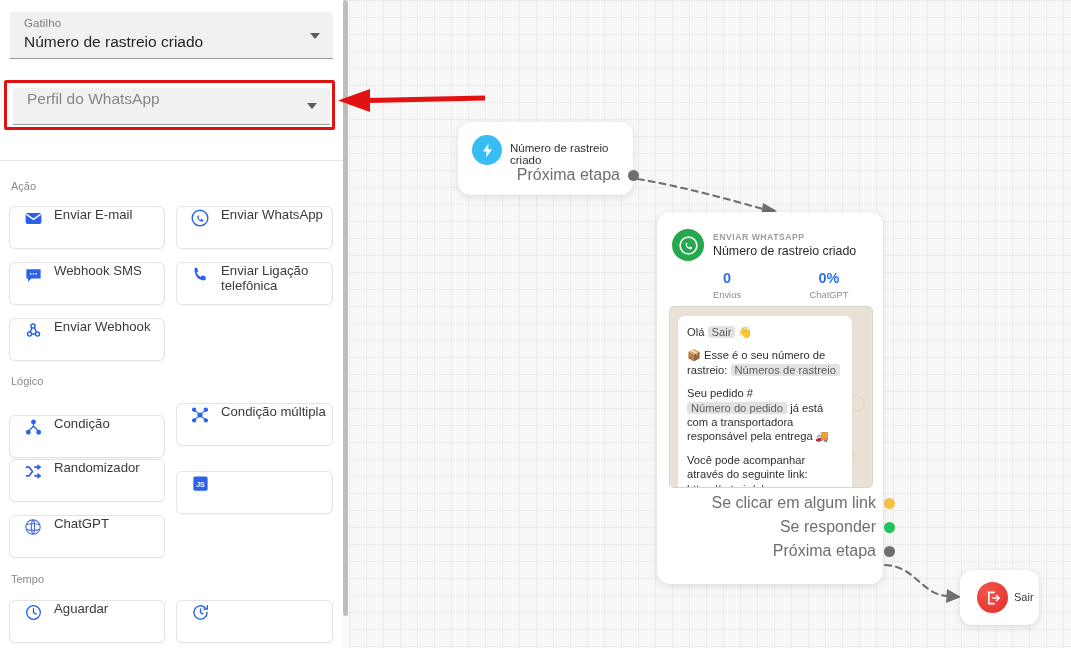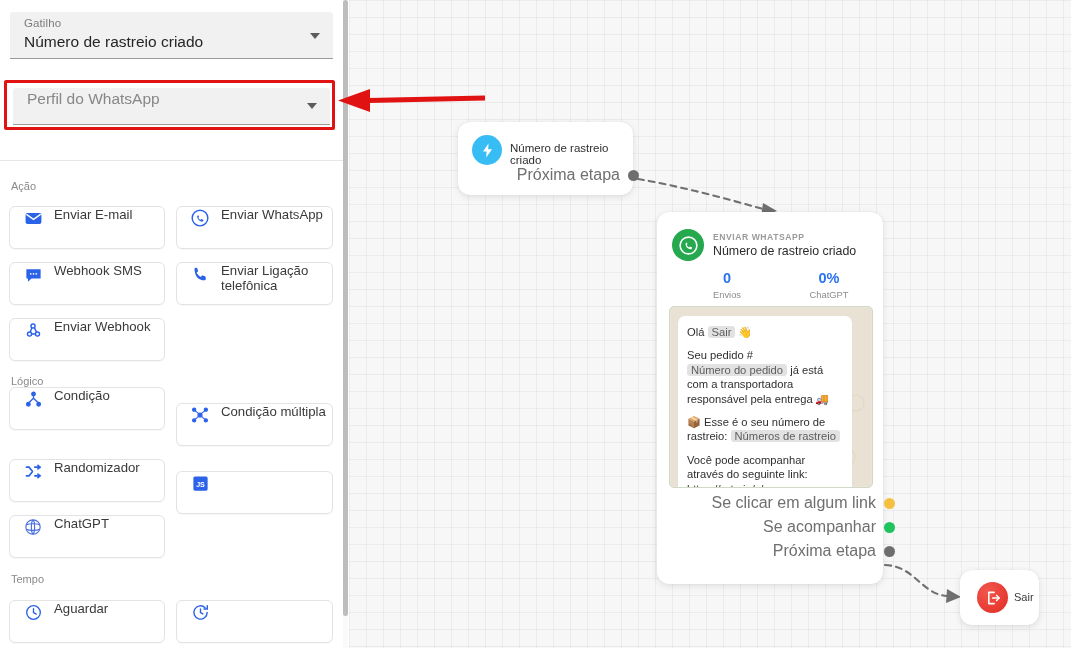--- a/index.html
+++ b/index.html
@@ -254,21 +254,21 @@
               <path d="M9.9 8.8 7.9 13.9"></path>
               <path d="M13 8.4l2.7 5.4"></path>
               <path d="M9.6 16.5h4.8"></path>
             </svg>
         </span>
         <span class="lbl">Enviar Webhook</span>
       </div>
 
       <div class="group-title" style="top:375px">Lógico</div>
 
-      <div class="chip col-l" style="top:387px">
+      <div class="chip col-l" style="top:415px">
         <span class="ic">
           <svg width="19" height="19" viewBox="0 0 24 24" fill="none" stroke="#2a62e8" stroke-width="1.7">
               <circle cx="12" cy="5" r="2.2" fill="#2a62e8"></circle>
               <circle cx="5.5" cy="18" r="2.2" fill="#2a62e8"></circle>
               <circle cx="18.5" cy="18" r="2.2" fill="#2a62e8"></circle>
               <path d="M12 7.2v3.3M12 10.5 6.4 15.9M12 10.5l5.6 5.4"></path>
             </svg>
         </span>
         <span class="lbl">Condição</span>
       </div>
@@ -405,33 +405,33 @@
             <path d="M120 120c8-7 18-2 16 7"></path>
               <circle cx="176" cy="150" r="9"></circle>
             <path d="M30 158c9-5 19 1 15 10"></path>
               <circle cx="104" cy="166" r="6"></circle>
             <path d="M140 40 150 46 140 52z"></path>
               <path d="M44 92 54 98 44 104z"></path>
           </g>
         </svg>
         <div id="bubble">
           <p><span>Olá</span> <span class="tok">Sair</span> <span>👋</span></p>
+          <p><span>📦 Esse é o seu número de rastreio:</span> <span class="tok">Números de rastreio</span></p>
           <p><span>Seu pedido #</span> <span class="tok">Número do pedido</span> <span>já está com a transportadora responsável pela entrega 🚚</span></p>
-          <p><span>📦 Esse é o seu número de rastreio:</span> <span class="tok">Números de rastreio</span></p>
           <p><span>Você pode acompanhar através do seguinte link: https://rptn.in/c/</span> </p>
         </div>
       </div>
 
       <div id="wa-ports">
         <div class="port-row">
           <span class="port-lbl">Se clicar em algum link</span>
           <span class="port-dot" style="background:#f5bf42"></span>
         </div>
         <div class="port-row">
-          <span class="port-lbl">Se acompanhar</span>
+          <span class="port-lbl">Se responder</span>
           <span class="port-dot" style="background:#21c35e"></span>
         </div>
         <div class="port-row">
           <span class="port-lbl">Próxima etapa</span>
           <span class="port-dot" style="background:#6e6e6e"></span>
         </div>
       </div>
     </div>
 
     <div class="node" id="exit-node">

